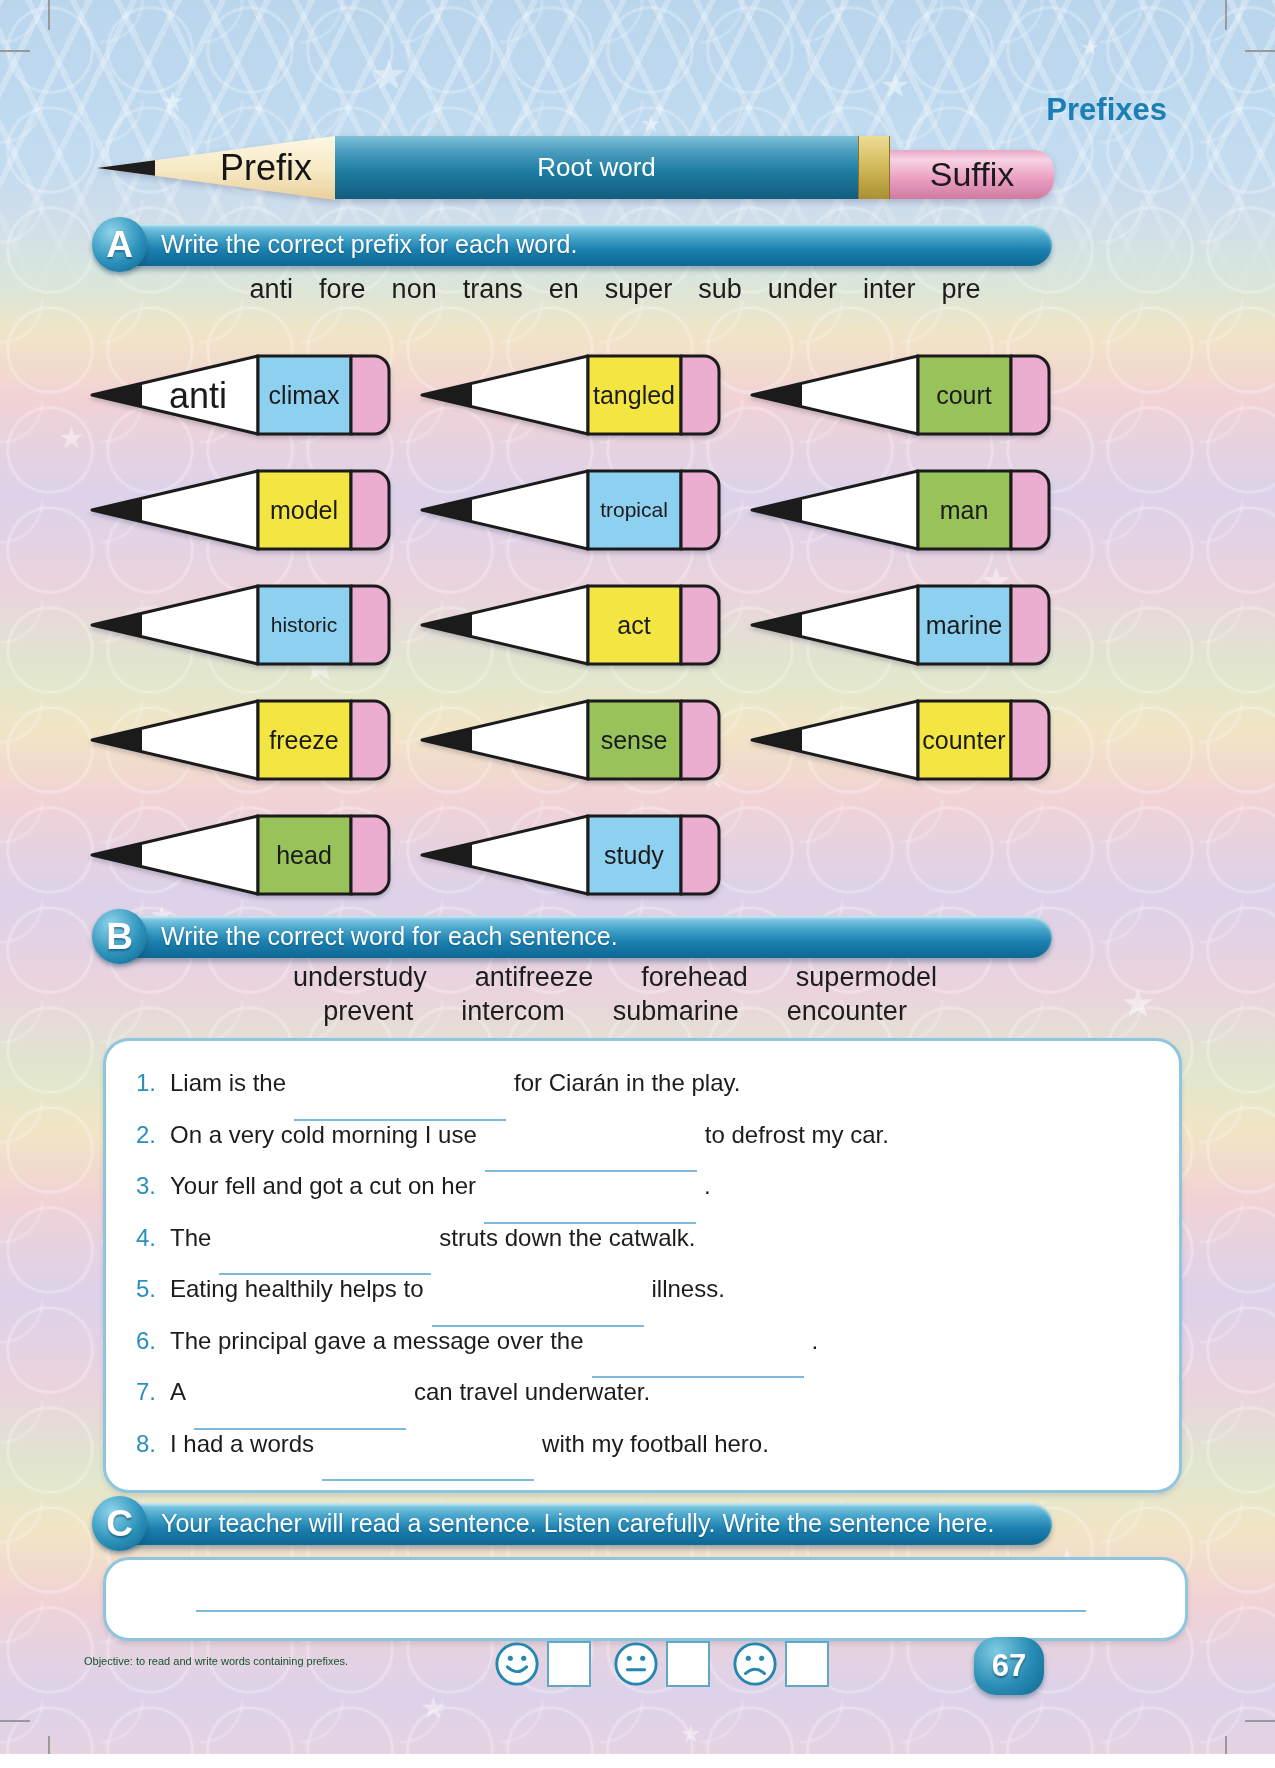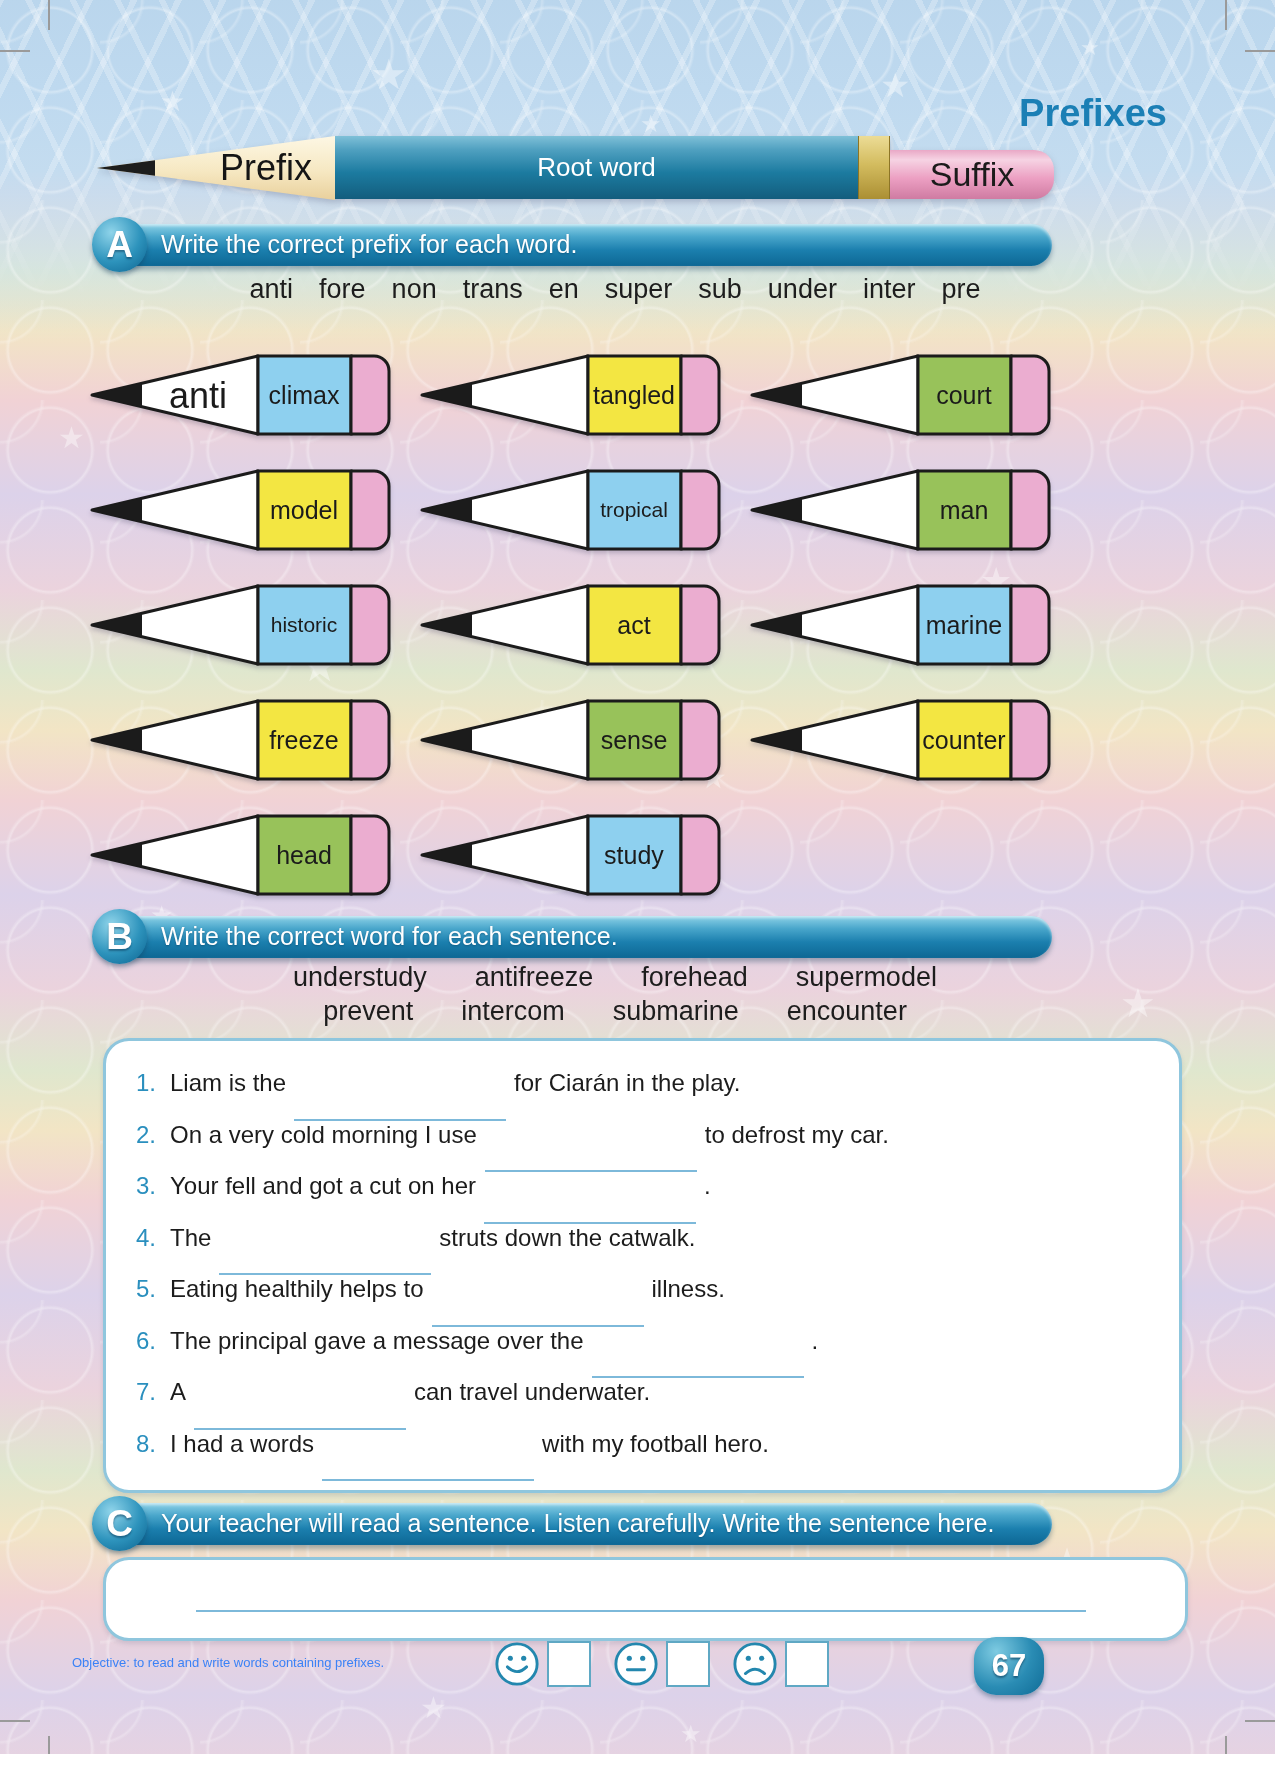--- a/index.html
+++ b/index.html
@@ -24,21 +24,21 @@
       repeating-linear-gradient(64deg, rgba(255,255,255,0) 0 34px, rgba(255,255,255,.26) 34px 40px),
       repeating-linear-gradient(-64deg, rgba(255,255,255,0) 0 34px, rgba(255,255,255,.26) 34px 40px);
     -webkit-mask-image:linear-gradient(180deg,#000 55%,transparent 100%);
     mask-image:linear-gradient(180deg,#000 55%,transparent 100%);
   }
   .stars{position:absolute;inset:0;pointer-events:none;}
   .stars span{position:absolute;color:rgba(255,255,255,.42);}
   .crop{position:absolute;background:#9a9a9a;}
   .bottom-strip{position:absolute;left:0;bottom:0;width:1275px;height:14px;background:#ffffff;}
 
-  .page-title{position:absolute;top:92px;right:108px;font-size:38px;font-weight:700;color:#1b7fb5;}
+  .page-title{position:absolute;top:92px;right:108px;font-size:31px;font-weight:700;color:#1b7fb5;}
 
   
   .big-pencil{position:absolute;left:95px;top:136px;width:957px;height:63px;display:flex;filter:drop-shadow(0 3px 3px rgba(60,60,90,.25));}
   .big-cone{position:relative;width:240px;height:63px;flex:0 0 auto;}
   .big-cone svg{display:block;}
   .big-prefix{position:absolute;left:96px;top:50%;transform:translateY(-50%);width:150px;text-align:center;font-size:36px;color:#151515;}
   .big-body{flex:0 0 523px;display:flex;align-items:center;justify-content:center;
     background:linear-gradient(180deg,#7fc0d8 0%,#4fa0c0 22%,#1c7ba0 58%,#135d7d 100%);}
   .big-root{color:#ffffff;font-size:26px;}
   .big-ferrule{flex:0 0 30px;background:linear-gradient(180deg,#ecdc96 0%,#d3bc5f 45%,#ab8f33 100%);border-left:1px solid #8d7526;border-right:1px solid #8d7526;}
@@ -70,21 +70,21 @@
   .white-box{position:absolute;left:103px;width:1079px;background:#ffffff;border:3px solid #8fc6dd;border-radius:26px;box-shadow:0 3px 5px rgba(80,90,120,.18);}
   #sentences{top:1038px;height:455px;padding:28px 0 0 30px;box-sizing:border-box;}
   .sentence{height:51.5px;display:flex;align-items:baseline;font-size:24px;color:#1c1c1c;}
   .snum{color:#2a8fbe;width:34px;flex:0 0 auto;}
   .stext{white-space:nowrap;}
   .blank{display:inline-block;width:212px;height:21px;border-bottom:2px solid #7db9da;margin:0 8px;flex:0 0 auto;align-self:flex-end;}
   #c-box{top:1557px;height:78px;}
   .write-line{position:absolute;left:90px;top:50px;width:890px;border-top:2px solid #7db9da;}
 
   
-  .objective{position:absolute;left:72px;top:1655px;font-size:13px;color:#3b82f6;}
+  .objective{position:absolute;left:84px;top:1655px;font-size:11px;color:#14532d;}
   #faces-row{position:absolute;left:494px;top:1641px;display:flex;gap:22px;}
   .face-group{display:flex;align-items:center;gap:7px;}
   .face svg{display:block;}
   .face-checkbox{width:40px;height:42px;background:#ffffff;border:2px solid #5fa8c4;display:inline-block;}
   .page-badge{position:absolute;left:974px;top:1637px;width:70px;height:58px;border-radius:22px;
     background:radial-gradient(circle at 32% 25%,#7ecbe2,#2a8cb4 55%,#0f6b96 100%);
     box-shadow:0 3px 5px rgba(20,60,90,.4);display:flex;align-items:center;justify-content:center;
     color:#ffffff;font-size:31px;font-weight:700;text-shadow:0 2px 2px rgba(0,40,70,.5);}
 </style>
 </head>

